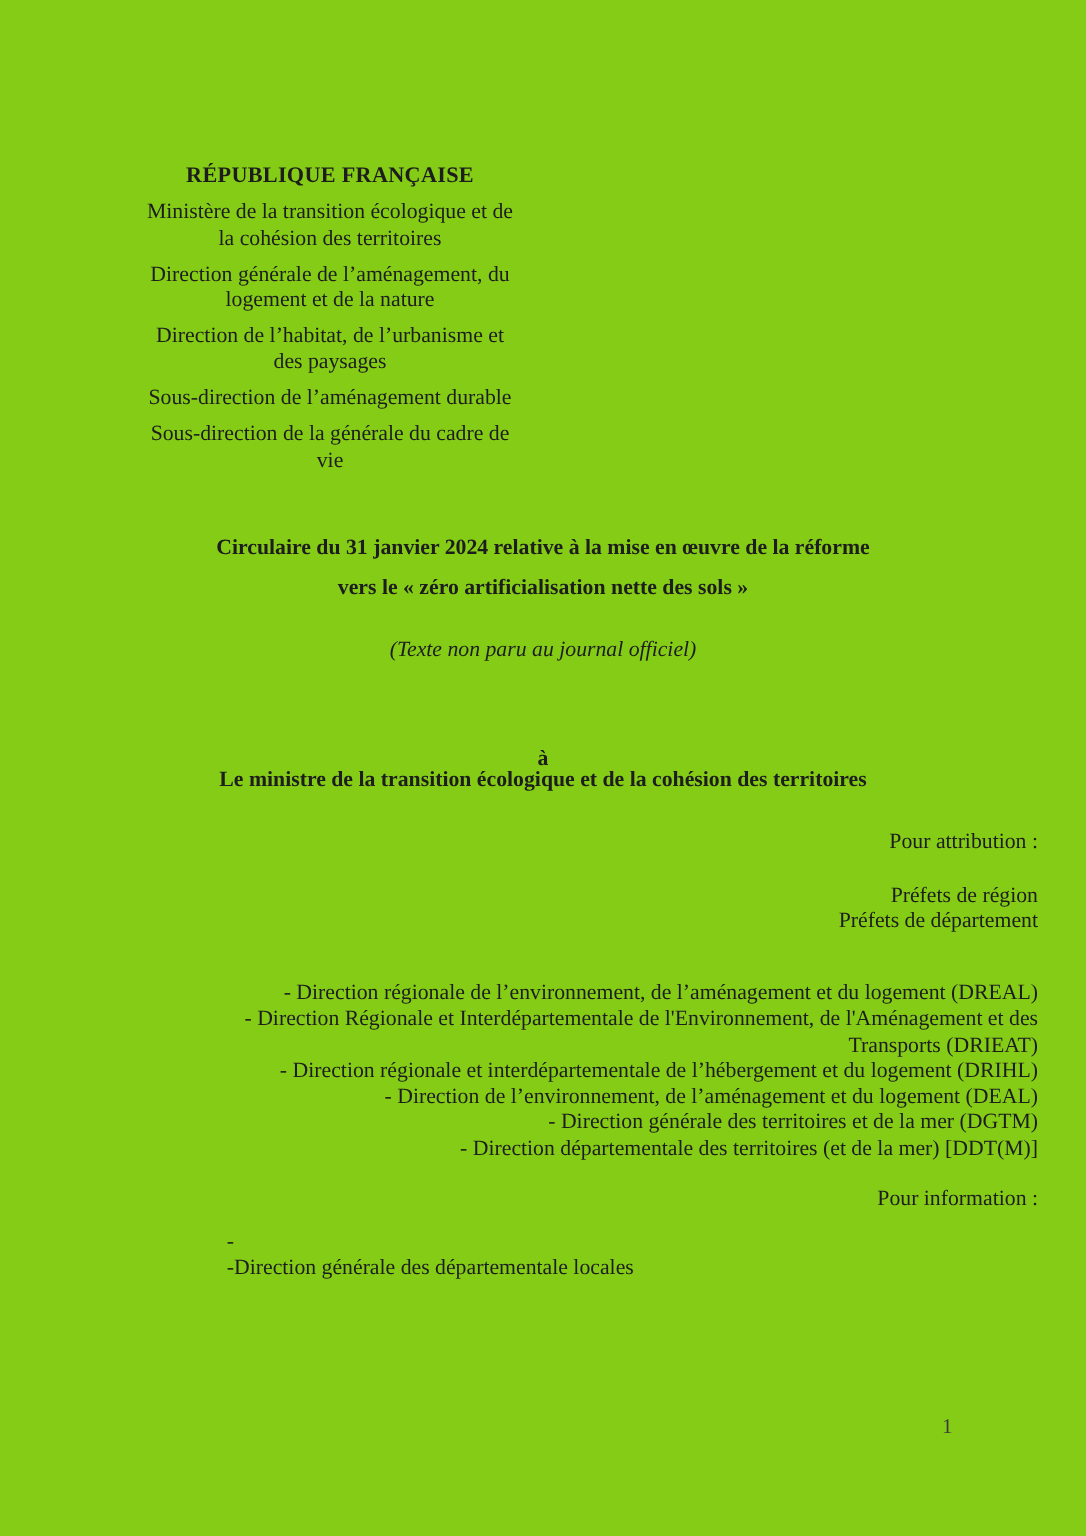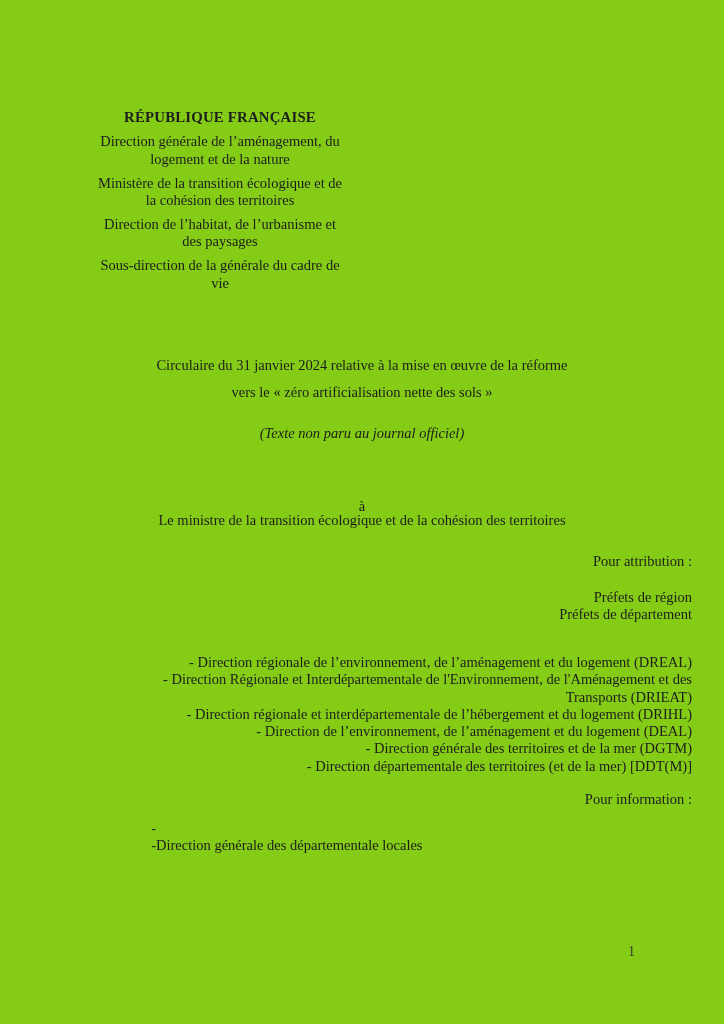--- a/index.html
+++ b/index.html
@@ -39,21 +39,21 @@
 
   
   .cline {
     position: absolute;
     left: 0;
     width: 724px;
     text-align: center;
     font-size: 14.5px;
     line-height: 17.4px;
   }
-  .bold { font-weight: normal; }
+  .bold { font-weight: bold; }
   .italic { font-style: italic; }
 
   .t1 { top: 357px; }
   .t2 { top: 384px; }
   .note { top: 425px; }
   .minister { top: 472px; margin-top: 40px; }
   .to { top: 498px; }
 
   
   .lblock {
@@ -81,26 +81,27 @@
     color: #3b3b3b;
   }
 </style>
 </head>
 <body>
 
 <div class="page">
 
   <div class="letterhead">
     <div class="republic">RÉPUBLIQUE FRANÇAISE</div>
+    <p class="pre">Ministère de la transition écologique et de
+la cohésion des territoires</p>
     <p class="pre">Direction générale de l’aménagement, du
 logement et de la nature</p>
-    <p class="pre">Ministère de la transition écologique et de
-la cohésion des territoires</p>
     <p class="pre">Direction de l’habitat, de l’urbanisme et
 des paysages</p>
+    <p class="pre">Sous-direction de l’aménagement durable</p>
     <p class="pre">Sous-direction de la générale du cadre de
 vie</p>
   </div>
 
   <div class="cline t1 bold">Circulaire du 31 janvier 2024 relative à la mise en œuvre de la réforme</div>
   <div class="cline t2 bold">vers le « zéro artificialisation nette des sols »</div>
   <div class="cline note italic">(Texte non paru au journal officiel)</div>
   <div class="cline minister bold">Le ministre de la transition écologique et de la cohésion des territoires</div>
   <div class="cline to bold">à</div>
 

